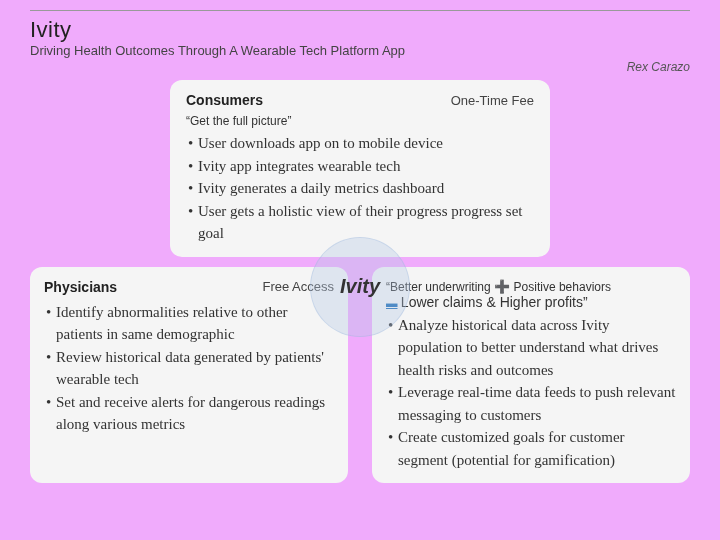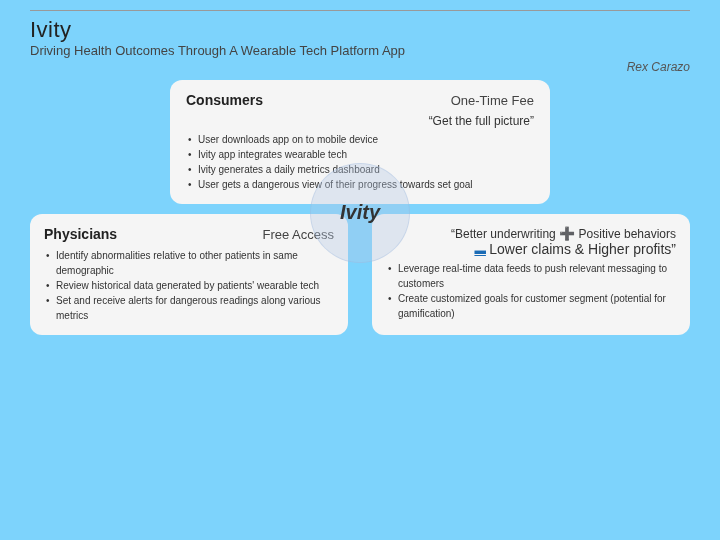--- a/index.html
+++ b/index.html
@@ -8,21 +8,21 @@
       background: #fff;
       width: 720px;
       height: 540px;
       overflow: hidden;
       position: relative;
     }
 
     .page-wrapper {
       width: 720px;
       height: 540px;
-      background: #7dd3fc;
+      background: #f0abfc;
       position: relative;
       padding: 10px 30px;
     }
 
     
     .header-section {
       border-top: 1px solid #999;
       padding-top: 6px;
       margin-bottom: 4px;
     }
@@ -104,34 +104,34 @@
     .card-fee {
       font-size: 13px;
       color: #444;
     }
 
     .card-tagline {
       font-size: 12px;
       color: #333;
       margin-bottom: 4px;
       font-style: normal;
-      text-align: right;
     }
 
     .card-bullets {
       list-style: none;
       padding: 0;
     }
 
     .card-bullets li {
-      font-size: 10px;
+      font-size: 15px;
       color: #333;
       padding-left: 12px;
       position: relative;
       line-height: 1.5;
+      font-family: Liberation Serif, serif;
     }
 
     .card-bullets li::before {
       content: "•";
       position: absolute;
       left: 2px;
     }
 
     
     .bottom-row {
@@ -184,21 +184,21 @@
     <div class="top-card">
       <div class="card-header">
         <span class="card-title">Consumers</span>
         <span class="card-fee">One-Time Fee</span>
       </div>
       <div class="card-tagline">“Get the full picture”</div>
       <ul class="card-bullets">
         <li>User downloads app on to mobile device</li>
         <li>Ivity app integrates wearable tech</li>
         <li>Ivity generates a daily metrics dashboard</li>
-        <li>User gets a dangerous view of their progress towards set goal</li>
+        <li>User gets a holistic view of their progress progress set goal</li>
       </ul>
     </div>
 
     <div class="center-circle">
       <span class="center-circle-label">Ivity</span>
     </div>
 
     <div class="bottom-row">
 
       <div class="bottom-card">
@@ -215,20 +215,21 @@
 
       <div class="bottom-card">
         <div class="card-tagline">
           <span>“Better underwriting</span>
           <span class="blue-cross">➕</span>
           <span>Positive behaviors</span><br>
           <span class="blue-underline">▬</span>
           <span style="font-size:14px;color:#333;">Lower claims &amp; Higher profits”</span>
         </div>
         <ul class="card-bullets">
+          <li>Analyze historical data across Ivity population to better understand what drives health risks and outcomes</li>
           <li>Leverage real-time data feeds to push relevant messaging to customers</li>
           <li>Create customized goals for customer segment (potential for gamification)</li>
         </ul>
       </div>
 
     </div>
   </div>
 </div>
 
 </body></html>

